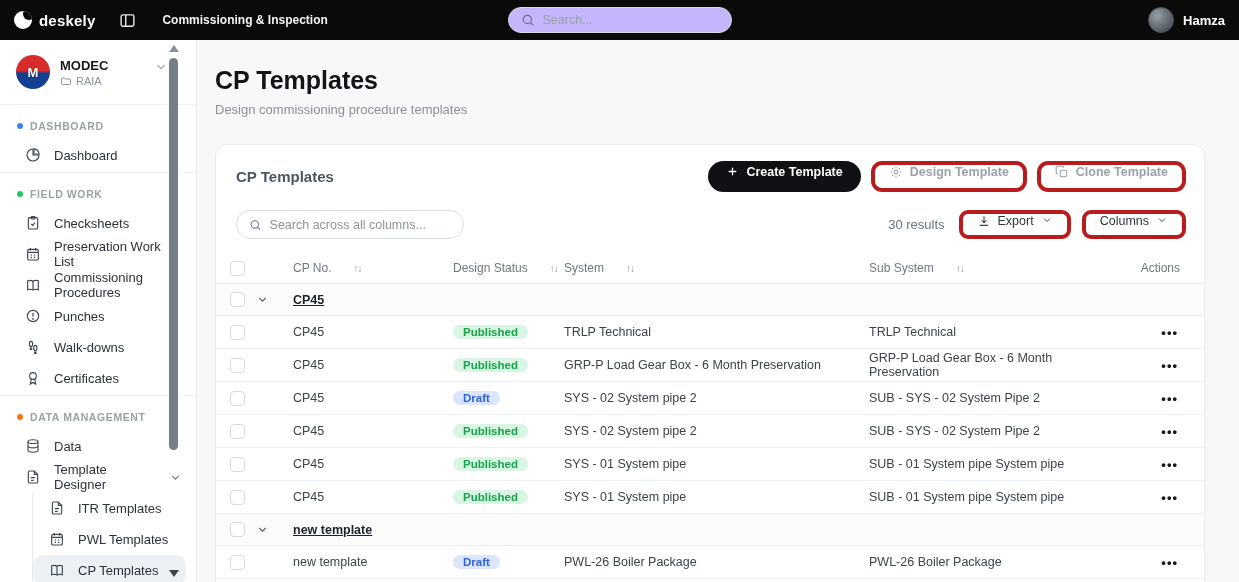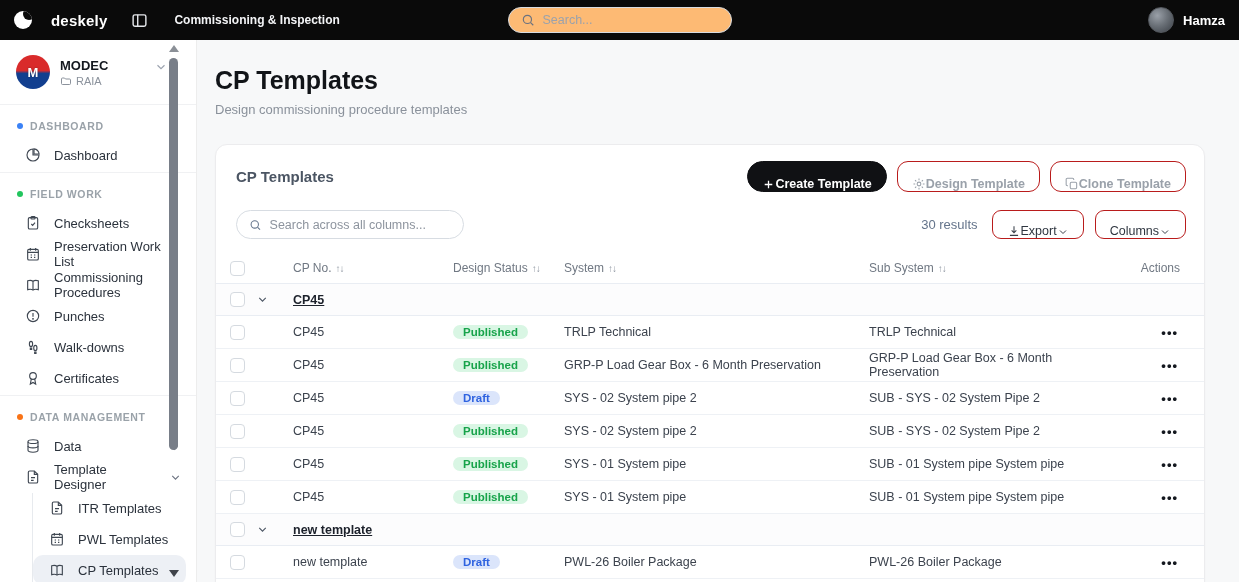--- a/index.html
+++ b/index.html
@@ -2,29 +2,29 @@
 <html><head>
 <meta charset="utf-8">
 <style>
   * { margin:0; padding:0; box-sizing:border-box; }
   html,body { width:1239px; height:582px; overflow:hidden; }
   body { font-family:"Liberation Sans", sans-serif; background:#f7f8f9; color:#1f2430; }
 
   
   .topbar { position:absolute; top:0; left:0; width:1239px; height:40px; background:#0a0a0a;
             display:flex; align-items:center; padding:0 14px; z-index:30; }
-  .brand { display:flex; align-items:center; gap:19px; }
+  .brand { display:flex; align-items:center; gap:7px; }
   .brand-mark { width:18px; height:18px; border-radius:50%; background:#fff; position:relative; overflow:hidden; }
   .brand-mark::after { content:""; position:absolute; width:12px; height:12px; border-radius:50%;
                        background:#0a0a0a; top:-3px; right:-3px; }
   .brand-name { color:#fff; font-size:15px; font-weight:bold; letter-spacing:.2px; }
   .panel-toggle { margin-left:24px; color:#e5e7eb; display:flex; align-items:center; cursor:pointer; }
   .topbar-title { margin-left:26px; color:#f3f4f6; font-size:12px; font-weight:bold; }
   .topbar-search { position:absolute; left:50%; transform:translateX(-50%); top:7px; width:224px; height:26px;
-                   background:#fdba74; border:1px solid #d7dbe0; border-radius:13px; display:flex; align-items:center;
+                   background:#c4b5fd; border:1px solid #d7dbe0; border-radius:13px; display:flex; align-items:center;
                    gap:8px; padding:0 12px; }
   .topbar-search svg { flex:none; }
   .topbar-search input { border:none; outline:none; width:100%; font-size:12.5px; color:#374151;
                          font-family:"Liberation Sans", sans-serif; background:transparent; }
   .topbar-search input::placeholder { color:#9aa2ac; }
   .user { margin-left:auto; display:flex; align-items:center; gap:9px; cursor:pointer; }
   .avatar { width:26px; height:26px; border-radius:50%;
             background:radial-gradient(circle at 35% 32%, #9aa0a8 0%, #6b7178 45%, #3a3f46 100%);
             border:1px solid #55595f; }
   .user-name { color:#fff; font-size:13px; font-weight:bold; }
@@ -62,41 +62,41 @@
   
   .main { position:absolute; top:40px; left:197px; width:1042px; height:542px; padding:26px 34px 0 18px; }
   .page-title { font-size:25px; font-weight:bold; color:#111418; }
   .page-subtitle { font-size:13px; color:#8a919b; margin-top:7px; }
 
   .card { margin-top:27px; background:#fff; border:1px solid #ececee; border-radius:12px;
           height:470px; box-shadow:0 1px 2px rgba(16,24,40,.03); overflow:hidden; }
   .card-header { display:flex; align-items:center; padding:16px 18px 12px 20px; }
   .card-title { font-size:15px; font-weight:bold; color:#4b5563; }
   .card-actions { margin-left:auto; display:flex; gap:10px; }
-  .btn { display:inline-flex; align-items:flex-end; height:31px; padding:0 14px; font-size:12.5px;
-         font-weight:bold; border-radius:11px; border:1px solid #b91c1c; background:#fff; color:#9aa1aa;
+  .btn { display:inline-flex; align-items:flex-start; gap:7px; height:31px; padding:0 14px; font-size:12.5px;
+         font-weight:bold; border-radius:11px; border:4px solid #b91c1c; background:#fff; color:#9aa1aa;
          cursor:pointer; font-family:"Liberation Sans", sans-serif; }
   .btn svg { flex:none; }
   .btn-primary { background:#101114; color:#fff; border-color:#101114; border-radius:16px; }
   .toolbar { display:flex; align-items:center; padding:6px 18px 14px 20px; }
   .tb-search { width:228px; height:29px; border:1px solid #d7dce2; border-radius:15px; display:flex;
                align-items:center; gap:8px; padding:0 12px; background:#fff; }
   .tb-search input { border:none; outline:none; width:100%; font-size:12.5px; color:#374151;
                      background:transparent; font-family:"Liberation Sans", sans-serif; }
   .tb-search input::placeholder { color:#8d949e; }
   .tb-right { margin-left:auto; display:flex; align-items:center; gap:11px; }
   .results { font-size:13px; color:#64748b; margin-right:3px; }
   .btn-tool { color:#2f3640; border-radius:9px; height:29px; font-weight:normal; font-size:12.5px; }
   .btn-tool svg { color:#39404a; }
 
   
   .grid-row { display:grid; grid-template-columns:26px 37px 160px 111px 305px 1fr 72px;
               align-items:center; padding:0 14px; }
   .thead { height:31px; border-bottom:1px solid #e9edf3; color:#707883; font-size:12px; }
-  .th { display:flex; align-items:center; gap:4px; }
+  .th { display:flex; align-items:center; gap:22px; }
   .sort-glyph { font-size:10px; color:#8d95a0; letter-spacing:-1px; }
   .th-actions { justify-content:flex-end; padding-right:10px;text-align:right; }
   .checkbox { width:15px; height:15px; border:1.5px solid #d5dae0; border-radius:4px; background:#fff;
               cursor:pointer; }
   .group-row { height:32px; border-bottom:1px solid #e9edf3; background:#fcfcfd; }
   .group-chevron { color:#4b5563; display:flex; cursor:pointer; }
   .group-name { font-size:12.5px; font-weight:bold; text-decoration:underline; color:#1c212b; cursor:pointer; }
   .data-row { height:33px; border-bottom:1px solid #eef1f5; font-size:12.5px; color:#3c434e; background:#fff; }
   .badge { display:inline-flex; align-items:center; height:14px; padding:0 10px; border-radius:11px;
            font-size:11.5px; font-weight:bold; }

